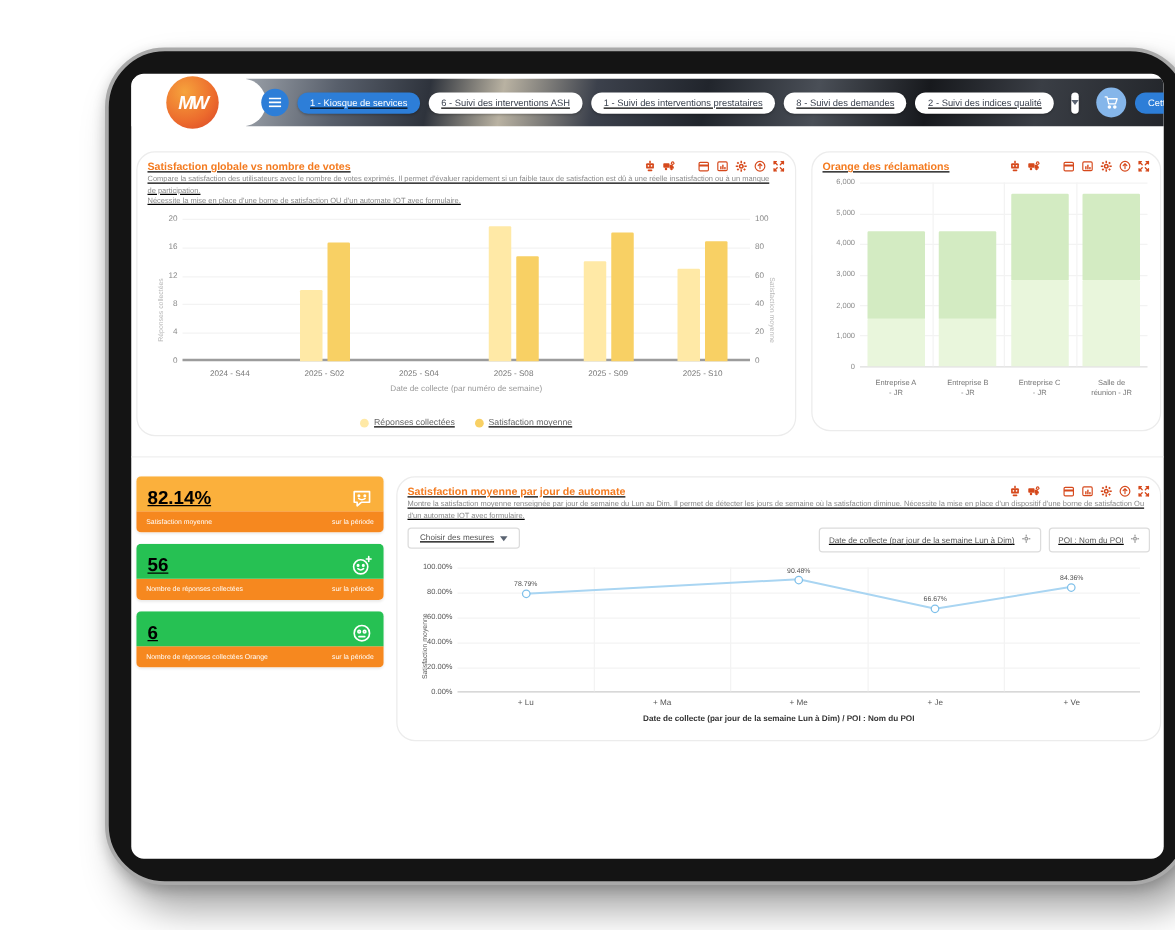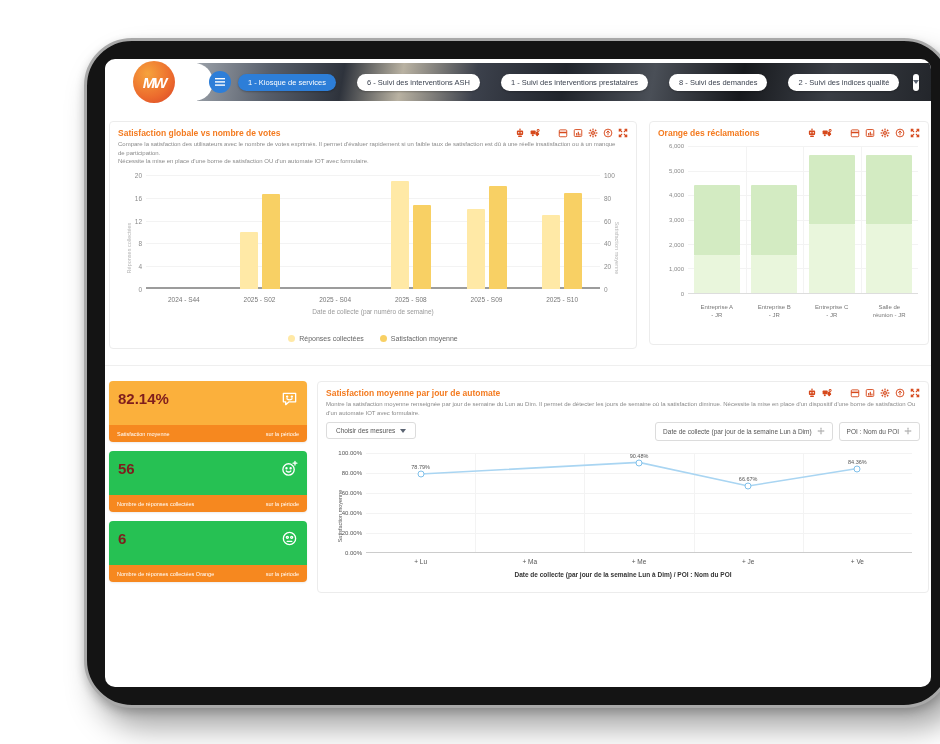--- a/index.html
+++ b/index.html
@@ -21,21 +21,21 @@
   .ham{width:22px;height:22px;border-radius:50%;background:#2d7ed8;display:flex;align-items:center;justify-content:center;flex:0 0 auto;}
   .pill{border-radius:12px;padding:4px 10px;font-size:7.5px;white-space:nowrap;background:#fff;color:#3c4350;box-shadow:0 1px 2px rgba(0,0,0,.25);cursor:pointer;}
   .pill.active{background:#2d7ed8;color:#fff;}
   .spacer{flex:1;}
   .mini-pill{width:24px;height:17px;border-radius:9px;background:#fff;display:flex;align-items:center;justify-content:center;box-shadow:0 1px 2px rgba(0,0,0,.25);}
   .caret{width:0;height:0;border-left:3px solid transparent;border-right:3px solid transparent;border-top:4px solid #5b6472;}
   .cart-circle{width:24px;height:24px;border-radius:50%;background:#85b6ea;display:flex;align-items:center;justify-content:center;flex:0 0 auto;}
   .period-pill{border-radius:12px;background:#2d7ed8;color:#fff;font-size:7.5px;padding:4px 10px;display:flex;align-items:center;gap:5px;white-space:nowrap;}
 
   
-  .panel{position:absolute;box-sizing:border-box;border:1px solid #ececec;border-radius:4px;background:#fff;padding:6px 8px;}
+  .panel{position:absolute;box-sizing:border-box;border:1px solid #ececec;border-radius:15px;background:#fff;padding:6px 8px;text-decoration:underline;}
   #panel-votes{left:4px;top:62px;width:528px;height:228px;}
   #panel-reclam{left:544px;top:62px;width:280px;height:224px;}
   #panel-weekday{left:212px;top:322px;width:612px;height:212px;}
   .divider{position:absolute;left:0;right:0;top:306px;height:1px;background:#efefef;}
   .p-title{color:#f47b20;font-size:8.5px;font-weight:bold;}
   .p-desc{color:#8a8a8a;font-size:6px;line-height:1.45;margin-top:2px;}
   .toolbar{position:absolute;right:8px;top:6px;display:flex;align-items:center;gap:5px;}
   .toolbar .grp-gap{width:8px;}
   .tb-icon{width:10px;height:10px;display:inline-flex;}
 
@@ -59,21 +59,21 @@
 
   
   .pr-chart{position:relative;height:178px;margin-top:6px;}
   .pr-plot{position:absolute;left:30px;right:2px;top:2px;bottom:28px;border-bottom:1px solid #ddd;}
   .vline{position:absolute;top:0;bottom:0;width:1px;background:#f3f3f3;}
   .tick.pr{right:calc(100% - 26px);width:24px;text-align:right;font-size:6px;}
 
   
   #kpi-col{position:absolute;left:4px;top:322px;width:198px;}
   .kpi{border-radius:4px;overflow:hidden;margin-bottom:9px;box-shadow:0 1px 2px rgba(0,0,0,.08);}
-  .kpi-main{height:44px;padding:7px 9px;box-sizing:border-box;color:#7f1d1d;position:relative;}
+  .kpi-main{height:28px;padding:7px 9px;box-sizing:border-box;color:#000000;position:relative;text-decoration:underline;}
   .kpi-value{font-size:15px;font-weight:bold;margin-top:2px;}
   .kpi-icon{position:absolute;right:9px;top:9px;width:17px;height:17px;}
   .kpi-foot{height:17px;background:#f6881f;color:#fff;font-size:5.5px;display:flex;justify-content:space-between;align-items:center;padding:0 8px;}
 
   
   .controls{display:flex;justify-content:space-between;align-items:flex-start;margin-top:5px;}
   .btn-measures{border:1px solid #dcdcdc;border-radius:3px;background:#fff;font-size:6.5px;color:#555;padding:4px 9px;display:flex;align-items:center;gap:5px;cursor:pointer;}
   .chips{display:flex;gap:6px;}
   .chip{border:1px solid #dcdcdc;border-radius:3px;background:#fff;font-size:6.5px;color:#555;padding:4px 7px;display:flex;align-items:center;gap:5px;cursor:pointer;white-space:nowrap;}
   .pw-chart{position:relative;height:128px;margin-top:8px;}
@@ -101,21 +101,21 @@
         <div class="nav-items">
           <div class="ham">
             <svg width="10" height="8" viewBox="0 0 10 8">
                 <g fill="#fff">
                   <rect y="0" width="10" height="1.4"></rect>
                   <rect y="3.2" width="10" height="1.4"></rect>
                   <rect y="6.4" width="10" height="1.4"></rect>
                 </g>
               </svg>
           </div>
-          <div id="nav-tabs" style="display:flex;gap:21px;align-items:center;">
+          <div id="nav-tabs" style="display:flex;gap:7px;align-items:center;text-decoration:underline;">
               <div class="pill active">1 - Kiosque de services</div>
               <div class="pill">6 - Suivi des interventions ASH</div>
               <div class="pill">1 - Suivi des interventions prestataires</div>
               <div class="pill">8 - Suivi des demandes</div>
               <div class="pill">2 - Suivi des indices qualité</div>
             </div>
           <div class="spacer"></div>
           <div class="mini-pill">
               <span class="caret"></span>
             </div>

